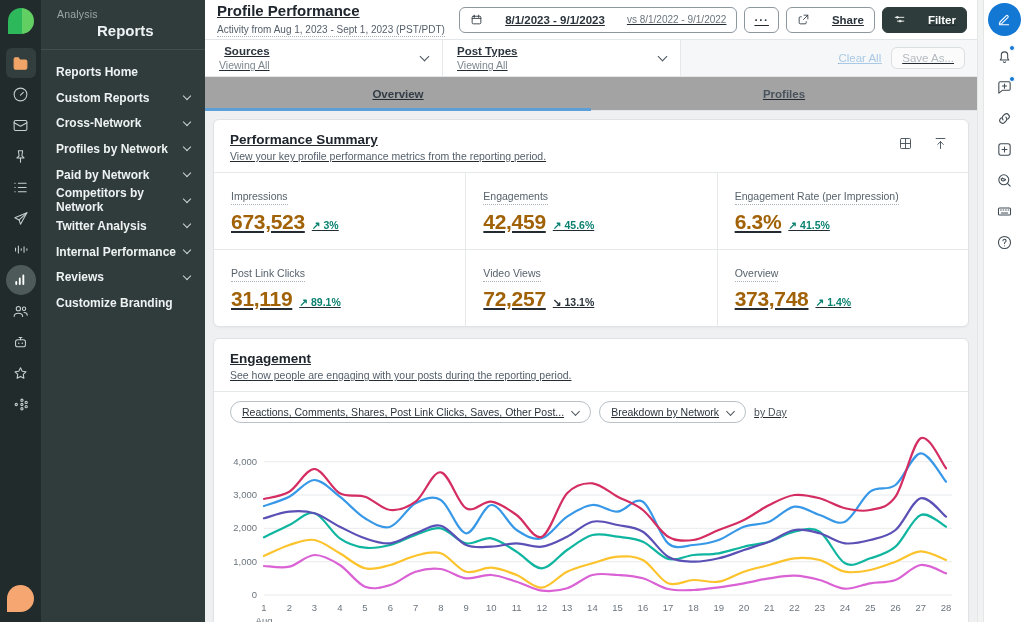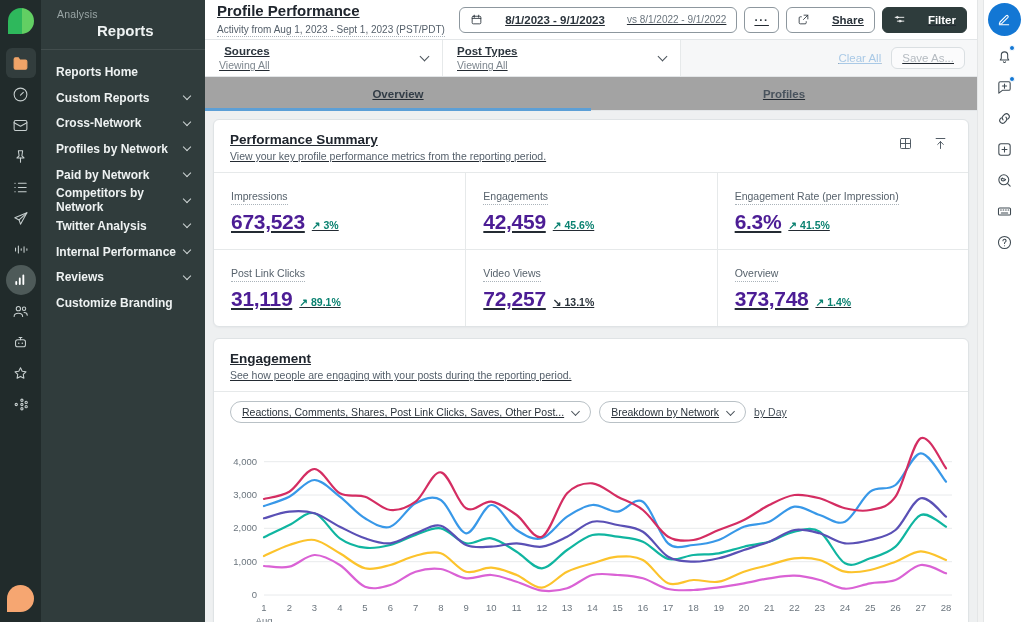--- a/index.html
+++ b/index.html
@@ -64,21 +64,21 @@
   .card-sub { font-size:10.5px; color:#545f6a; margin-top:3px; }
   .card-tools { display:flex; gap:20px; padding-top:4px; padding-right:4px; }
   .card-tools svg { width:15px; height:15px; stroke:#49535d; fill:none; stroke-width:1.5; stroke-linecap:round; cursor:pointer; }
 
   .metrics { display:grid; grid-template-columns:1fr 1fr 1fr; border-top:1px solid #e6e9ea; }
   .metric { padding:13px 17px 15px; border-left:1px solid #e6e9ea; }
   .metric:nth-child(1), .metric:nth-child(4) { border-left:none; }
   .metric:nth-child(n+4) { border-top:1px solid #e6e9ea; }
   .metric .mlabel { font-size:10.5px; color:#57626c; border-bottom:1px dotted #aab3ba; display:inline-block; padding-bottom:2px; }
   .metric .mrow { display:flex; align-items:baseline; gap:7px; margin-top:5px; }
-  .metric .mvalue { font-size:21px; font-weight:bold; color:#4c1d95; letter-spacing:-.3px; }
+  .metric .mvalue { font-size:21px; font-weight:bold; color:#a16207; letter-spacing:-.3px; }
   .metric .mchange { font-size:10.5px; font-weight:bold; }
   .metric .mchange.pos { color:#0b8271; }
   .metric .mchange.neg { color:#2c353d; }
 
   .controls { display:flex; align-items:center; gap:8px; border-top:1px solid #e6e9ea; padding:9px 16px 6px; }
   .pill { display:inline-flex; align-items:center; gap:8px; border:1px solid #b9c1c6; border-radius:13px; padding:4px 11px; font-size:10.5px; color:#2c353d; background:#fff; cursor:pointer; max-width:465px; white-space:nowrap; }
   .pill .fchev { margin-top:-2px; transform:rotate(45deg) scale(.9); }
   .by-day { font-size:10.5px; color:#49535d; }
 
   .chart-wrap { padding:0 10px; }

